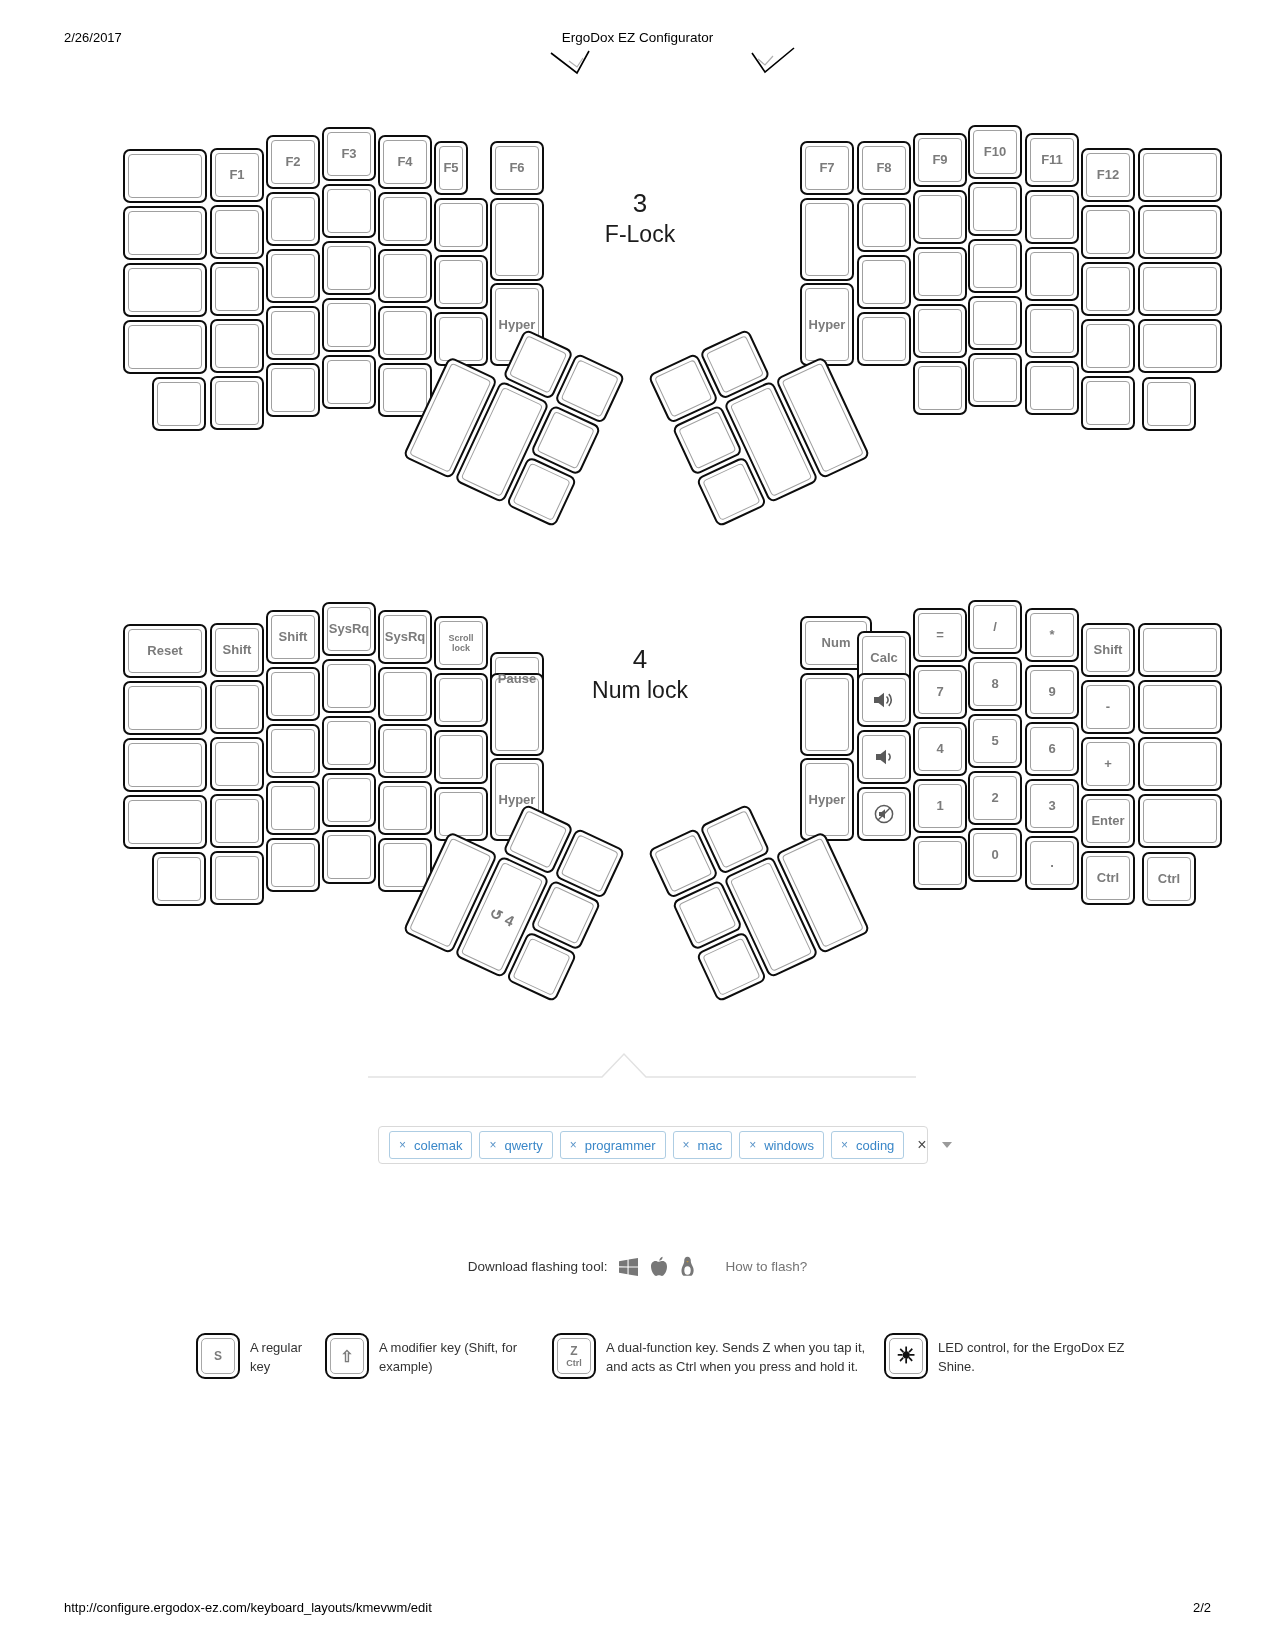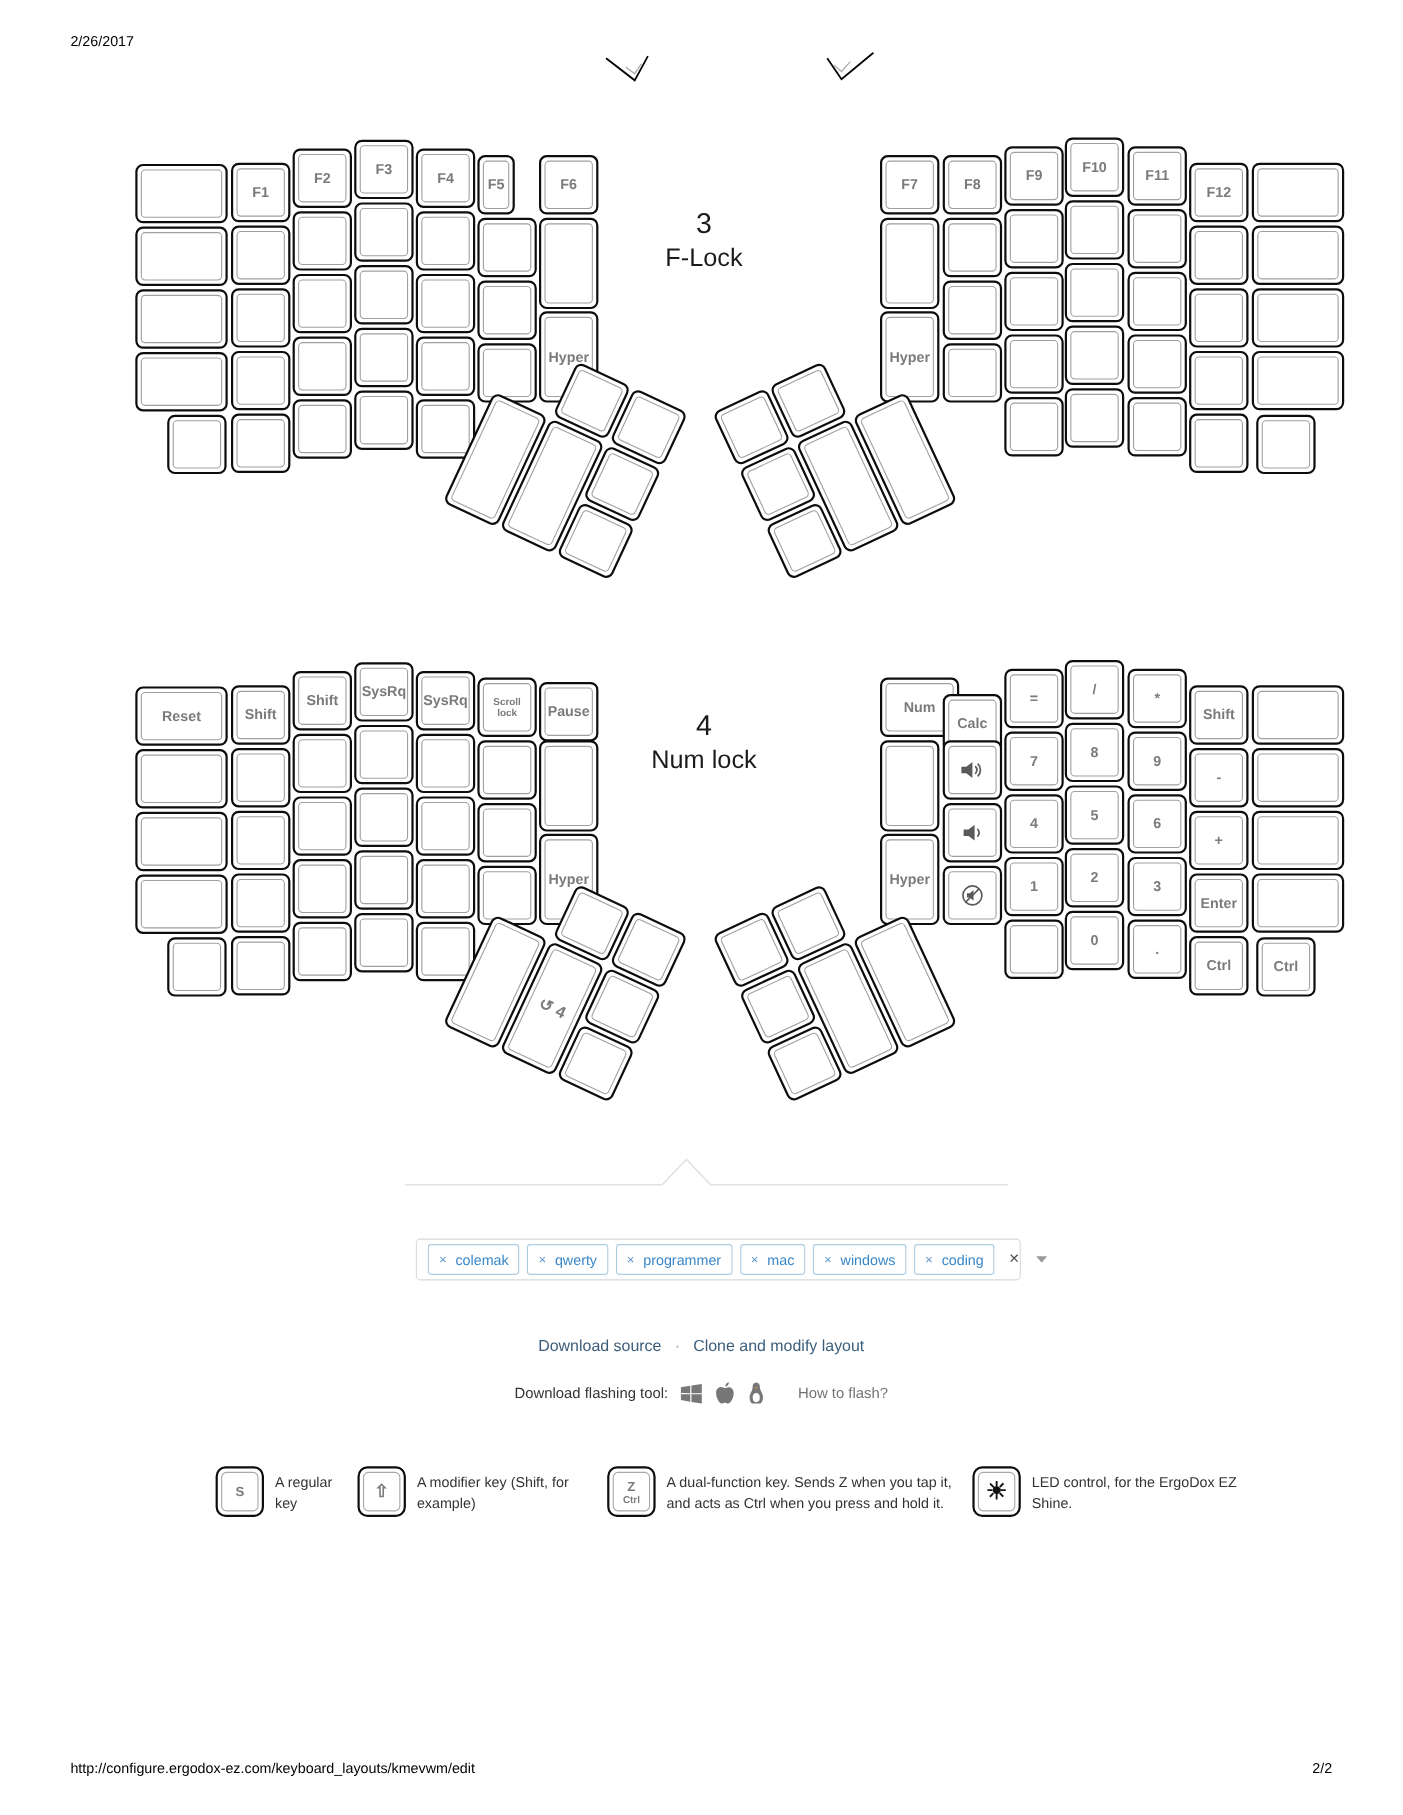--- a/index.html
+++ b/index.html
@@ -59,20 +59,21 @@
   .legend-key .t.led-glyph{font-size:22px;color:#111;line-height:22px;}
   .legend-text{position:absolute;font-size:13px;color:#333;line-height:19px;}
   svg.overlay{position:absolute;left:0;top:0;pointer-events:none;}
 </style>
 </head>
 <body>
 
 <div class="page">
 
   <div class="hdr-date">2/26/2017</div>
+  <div class="hdr-title">ErgoDox EZ Configurator</div>
 
   <svg class="overlay" width="1275" height="1650">
     <path d="M551,53 L577,73 L589,51" fill="none" stroke="#000" stroke-width="1.6"></path>
     <path d="M569,61 L577,67 L583,58" fill="none" stroke="#b0b0b0" stroke-width="1.2"></path>
     <path d="M752,53 L765,72 L794,48" fill="none" stroke="#000" stroke-width="1.6"></path>
     <path d="M758,59 L765,65 L773,56" fill="none" stroke="#b0b0b0" stroke-width="1.2"></path>
     <path d="M368,1077 L602,1077 L624,1054 L646,1077 L916,1077" fill="none" stroke="#e2e2e2" stroke-width="1.5"></path>
   </svg>
 
   <div class="layer-heading heading-3">
@@ -398,21 +399,21 @@
       </div>
       <div class="key" style="left: 434px; top: 673px; width: 54px; height: 54px;">
         <span class="key-label"></span>
       </div>
       <div class="key" style="left: 434px; top: 730px; width: 54px; height: 54px;">
         <span class="key-label"></span>
       </div>
       <div class="key" style="left: 434px; top: 787px; width: 54px; height: 54px;">
         <span class="key-label"></span>
       </div>
-      <div class="key" style="left: 490px; top: 620px; width: 54px; height: 54px;">
+      <div class="key" style="left: 490px; top: 652px; width: 54px; height: 54px;">
         <span class="key-label">Pause</span>
       </div>
       <div class="key" style="left: 490px; top: 673px; width: 54px; height: 83px;">
         <span class="key-label"></span>
       </div>
       <div class="key" style="left: 490px; top: 758px; width: 54px; height: 83px;">
         <span class="key-label">Hyper</span>
       </div>
       <div class="key" style="left: 800px; top: 616px; width: 72px; height: 54px;">
         <span class="key-label">Num</span>
@@ -593,25 +594,20 @@
         <span>windows</span>
       </span>
       <span class="tag">
         <span class="x">×</span>
         <span>coding</span>
       </span>
       <span class="remove-all">×</span>
       <span class="caret"></span>
     </div>
 
-  <div class="linksrow">
-    <a href="#">Download source</a>
-    <span class="dot">·</span>
-    <a href="#">Clone and modify layout</a>
-  </div>
 
   <div class="flashrow">
     <span>Download flashing tool:</span>
     <span class="osicon">
       <svg width="21" height="20" viewBox="0 0 21 20">
         <path fill="#777" d="M1,4.2 L9.5,2.7 L9.5,9.5 L1,9.3 Z M10.6,2.5 L20,1.1 L20,9.5 L10.6,9.5 Z M1,10.4 L9.5,10.5 L9.5,17.3 L1,15.8 Z M10.6,10.5 L20,10.6 L20,18.9 L10.6,17.5 Z"></path>
       </svg>
     </span>
     <span class="osicon">
       <svg width="18" height="21" viewBox="0 0 18 21">

